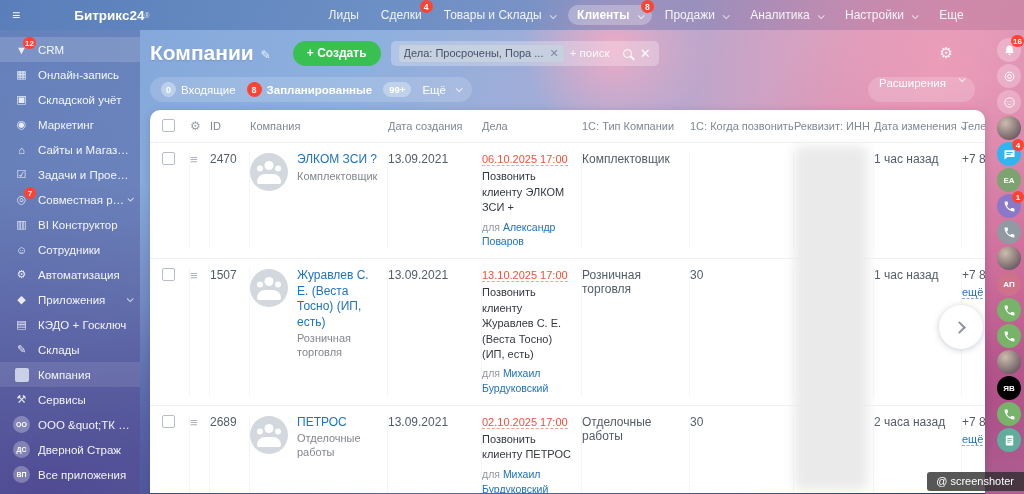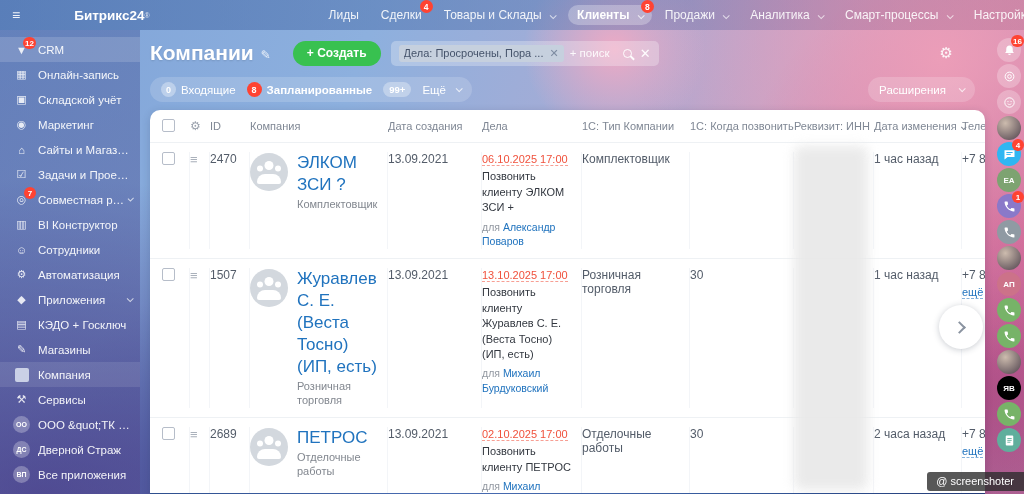--- a/index.html
+++ b/index.html
@@ -78,22 +78,22 @@
   .counters { display:flex; align-items:center; gap:11px; background:rgba(255,255,255,.16); border-radius:14px;
     height:25px; padding:0 11px; color:#fff; font-size:11.5px; }
   .cnt { display:flex; align-items:center; gap:5px; cursor:pointer; white-space:nowrap; }
   .cnt-circle { min-width:15px; height:15px; border-radius:8px; display:flex; align-items:center;
     justify-content:center; font-size:9px; font-weight:700; padding:0 3px; }
   .cnt-gray { background:rgba(255,255,255,.35); color:#fff; }
   .cnt-red { background:#ff4332; color:#fff; }
   .cnt-pill { background:rgba(255,255,255,.32); border-radius:9px; font-size:9.5px; font-weight:700;
     padding:2px 6px; cursor:pointer; }
   .cnt-bold { font-weight:700; }
-  .ext-btn { margin-left:auto; margin-right:10px; display:flex; align-items:center; gap:8px;
-    background:rgba(255,255,255,.18); border-radius:13px; height:25px; padding:8px 11px; color:#fff;
+  .ext-btn { margin-left:auto; margin-right:10px; display:flex; align-items:flex-start; gap:8px;
+    background:rgba(255,255,255,.18); border-radius:13px; height:25px; padding:0 11px; color:#fff;
     font-size:11.5px; cursor:pointer; }
 
   
   .panel { position:relative; margin-top:8px; width:835px; height:388px; background:#fff;
     border-radius:10px 10px 0 0; overflow:hidden; box-shadow:0 2px 8px rgba(30,40,70,.18); }
   .thead, .trow { display:grid;
     grid-template-columns:28px 20px 40px 138px 94px 100px 108px 104px 80px 88px 56px;
     padding-left:12px; }
   .thead { height:32px; align-items:center; color:#7f8794; font-size:11px; }
   .th { white-space:nowrap; overflow:visible; }
@@ -108,21 +108,21 @@
   .td:last-child { border-right:none; }
   .td-burger { color:#aab1bb; font-size:13px; cursor:pointer; }
   .td-company { display:flex; gap:9px; }
   .avatar { position:relative; flex:none; width:38px; height:38px; border-radius:50%; background:#d3d8de; margin-top:1px; }
   .avatar::before { content:""; position:absolute; top:8px; left:50%; transform:translateX(-50%);
     width:9px; height:9px; border-radius:50%; background:#fff;
     box-shadow:-9px 3px 0 -1.5px #fff, 9px 3px 0 -1.5px #fff; }
   .avatar::after { content:""; position:absolute; bottom:7px; left:50%; transform:translateX(-50%);
     width:24px; height:10px; border-radius:8px 8px 2px 2px; background:#fff; }
   .comp-txt { display:flex; flex-direction:column; gap:2px; min-width:0; }
-  .comp-name { color:#2073be; font-size:17px; line-height:1.3; cursor:pointer; text-decoration:none; }
+  .comp-name { color:#2073be; font-size:12px; line-height:1.3; cursor:pointer; text-decoration:none; }
   .comp-sub { color:#82878f; font-size:11px; line-height:1.25; }
   .td-activity { font-size:11px; line-height:1.4; color:#333840; }
   .a-date { color:#f0513c; border-bottom:1px dashed rgba(240,81,60,.55); text-decoration:none;
     cursor:pointer; white-space:nowrap; }
   .a-text { display:block; margin-top:2px; }
   .a-for { display:block; margin-top:4px; color:#9298a1; font-size:10.5px; }
   .for-name { color:#2073be; text-decoration:none; cursor:pointer; }
   .td-phone { white-space:nowrap; }
   .more { display:block; color:#2073be; font-size:11px; border-bottom:1px dashed rgba(32,115,190,.55);
     width:fit-content; margin-top:4px; cursor:pointer; text-decoration:none; }
@@ -174,23 +174,20 @@
         <span class="nav-item active">
     <span>Клиенты</span>
   <span class="nav-badge">8</span><span class="chev"></span></span>
         <span class="nav-item">
     <span>Продажи</span>
   <span class="chev"></span></span>
         <span class="nav-item">
     <span>Аналитика</span>
   <span class="chev"></span></span>
         <span class="nav-item">
-    <span>Смарт-процессы</span>
-  <span class="chev"></span></span>
-        <span class="nav-item">
     <span>Настройки</span>
   <span class="chev"></span></span>
         <span class="nav-item">
     <span>Еще</span>
   </span>
       </nav>
 
   </header>
 
   <aside class="sidebar" id="sidebar">
@@ -239,21 +236,21 @@
     <span class="side-icon">◆</span>
     <span class="side-label">Приложения</span>
   <span class="chev side-chev"></span>
       </div>
       <div class="side-item">
     <span class="side-icon">▤</span>
     <span class="side-label">КЭДО + Госключ</span>
   </div>
       <div class="side-item">
     <span class="side-icon">✎</span>
-    <span class="side-label">Магазины</span>
+    <span class="side-label">Склады</span>
   </div>
       <div class="side-item selected">
     <span class="side-icon">
           <span class="company-sq"></span>
         </span>
     <span class="side-label">Компания</span>
   </div>
       <div class="side-item">
     <span class="side-icon">⚒</span>
     <span class="side-label">Сервисы</span>

